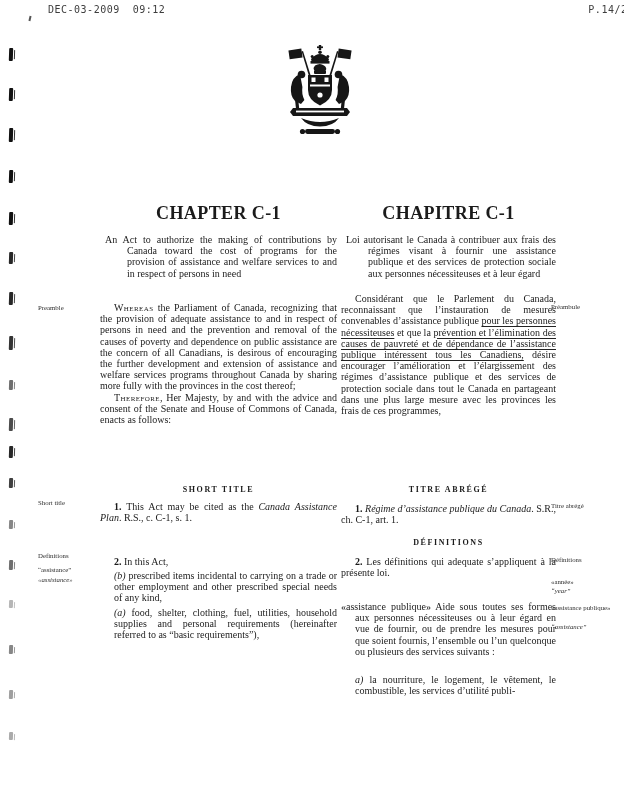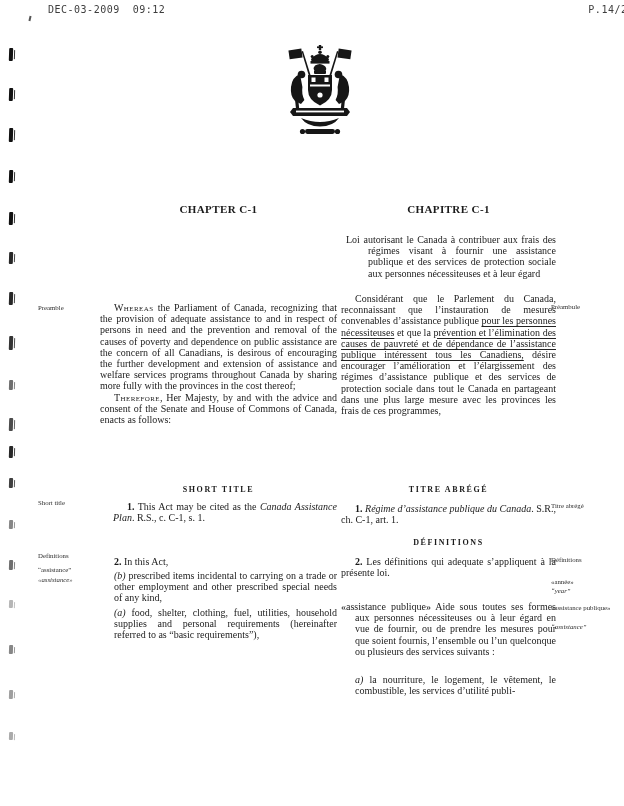--- a/index.html
+++ b/index.html
@@ -21,21 +21,21 @@
   
   .mk{position:absolute;left:9px;width:4px;background:#111;border-radius:1px;transform:rotate(2deg);display:block;}
   .mk:after{content:"";position:absolute;left:5px;top:2px;width:1px;height:70%;background:#333;}
   
   .arms{position:absolute;left:287px;top:44px;}
   
   .col{position:absolute;top:0;height:806px;}
   .col-en{left:100px;width:237px;}
   .col-fr{left:341px;width:215px;}
   .blk{position:absolute;left:0;right:0;font-size:10px;line-height:11.2px;text-align:justify;}
-  .chapter{position:absolute;left:0;right:0;text-align:center;font-weight:bold;font-size:11px;letter-spacing:.4px;}
+  .chapter{position:absolute;left:0;right:0;text-align:center;font-weight:bold;font-size:18px;letter-spacing:.4px;}
   .crosshead{position:absolute;left:0;right:0;text-align:center;font-weight:bold;font-size:8px;letter-spacing:1.6px;line-height:10px;}
   .longtitle{margin-left:5px;padding-left:22px;text-indent:-22px;}
   .ind{text-indent:14px;}
   .hang{padding-left:14px;text-indent:-14px;}
   .item{margin-left:14px;margin-top:3px;}
   .sc{font-variant:small-caps;letter-spacing:.4px;}
   .b{font-weight:bold;}
   .it{font-style:italic;}
   .pen-u{text-decoration:underline;text-decoration-thickness:1.1px;text-underline-offset:2px;text-decoration-color:#222;}
   
@@ -107,29 +107,30 @@
       <path d="M14 74 q19 8 38 0 q-6 8.5 -19 8.5 q-13 0 -19 -8.5 z"></path>
       <rect x="18" y="85" width="30" height="5" rx="2.4"></rect>
       <circle cx="15.5" cy="87.5" r="2.6"></circle>
         <circle cx="50.5" cy="87.5" r="2.6"></circle>
     </g>
   </svg>
 
   <div class="col col-en">
     <div class="chapter" style="top:203px;">CHAPTER C-1</div>
 
+    <div class="blk longtitle" style="top:234px;">An Act to authorize the making of contributions by Canada toward the cost of programs for the provision of assistance and welfare services to and in respect of persons in need</div>
 
     <div class="blk" style="top:302px;">
       <p class="ind"><span class="sc">Whereas</span><span> the Parliament of Canada, recognizing that the provision of adequate assistance to and in respect of persons in need and the prevention and removal of the causes of poverty and dependence on public assistance are the concern of all Canadians, is desirous of encouraging the further development and extension of assistance and welfare services programs throughout Canada by sharing more fully with the provinces in the cost thereof;</span></p>
       <p class="ind"><span class="sc">Therefore</span><span>, Her Majesty, by and with the advice and consent of the Senate and House of Commons of Canada, enacts as follows:</span></p>
     </div>
 
     <div class="crosshead" style="top:485px;">SHORT TITLE</div>
 
-    <p class="blk ind" style="top:501px;margin-left:13px;"><span class="b">1.</span><span> This Act may be cited as the </span><span class="it">Canada Assistance Plan</span><span>. R.S., c. C-1, s. 1.</span></p>
+    <p class="blk ind" style="top:501px;"><span class="b">1.</span><span> This Act may be cited as the </span><span class="it">Canada Assistance Plan</span><span>. R.S., c. C-1, s. 1.</span></p>
 
 
     <p class="blk ind" style="top:556px;"><span class="b">2.</span><span> In this Act,</span></p>
 
     <div class="blk" style="top:567px;">
       <p class="item"><span class="it">(b)</span><span> prescribed items incidental to carrying on a trade or other employment and other prescribed special needs of any kind,</span></p>
       <p class="item"><span class="it">(a)</span><span> food, shelter, clothing, fuel, utilities, household supplies and personal requirements (hereinafter referred to as “basic requirements”),</span></p>
     </div>
   </div>
 

